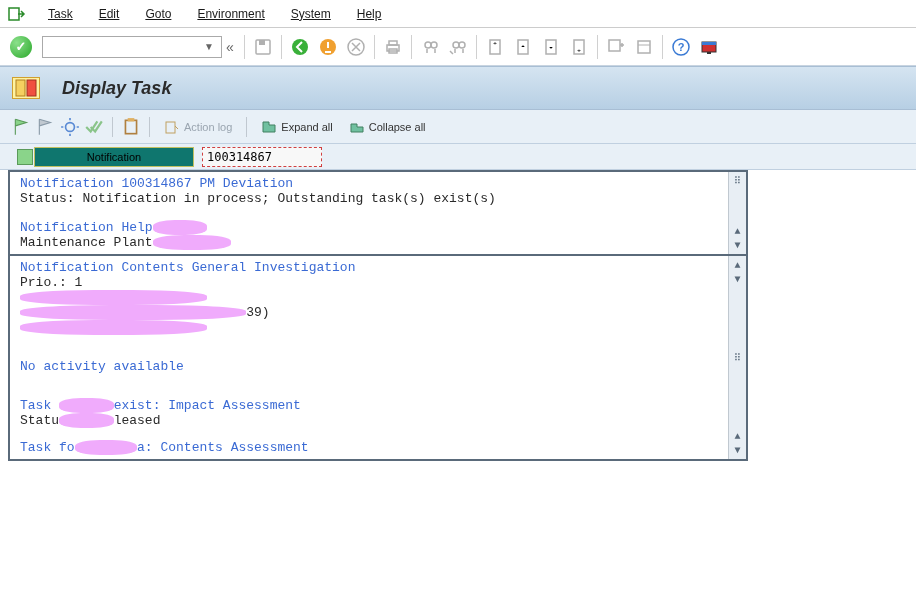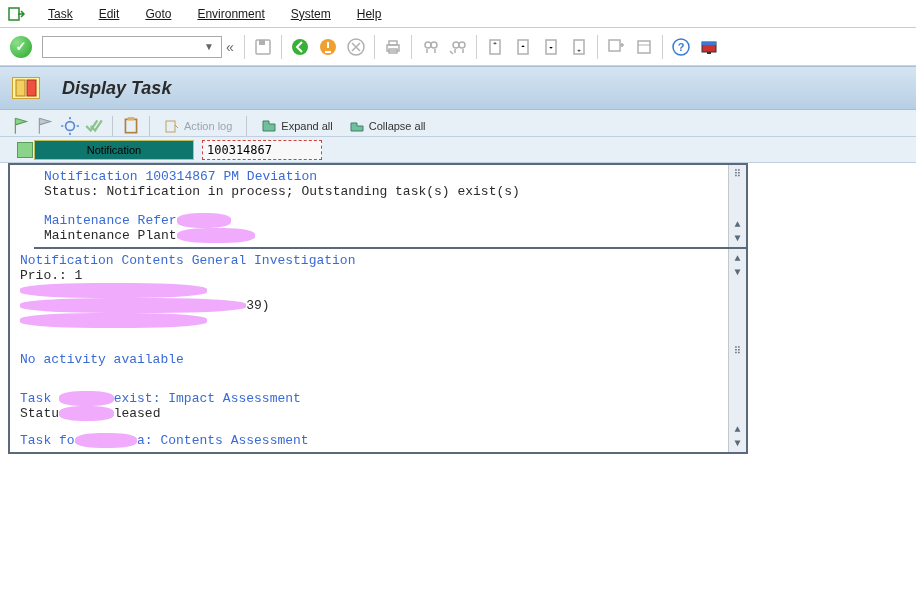--- a/index.html
+++ b/index.html
@@ -11,21 +11,21 @@
 .toolbar { display: flex; align-items: center; height: 38px; background: #fff; border-bottom: 1px solid #c8d4e0; padding: 0 10px; gap: 4px; }
 .tb-green-check { width: 22px; height: 22px; border-radius: 50%; background: radial-gradient(circle at 30% 30%, #8be08b, #2aa82a); display: flex; align-items: center; justify-content: center; color: #fff; font-size: 13px; font-weight: bold; }
 .tb-input { width: 180px; height: 22px; border: 1px solid #aaa; padding: 0 4px; margin-left: 6px; }
 .tb-chevrons { font-size: 14px; color: #666; margin: 0 4px 0 8px; }
 .tb-sep { width: 1px; height: 24px; background: #d0d0d0; margin: 0 2px; }
 .tb-icon { width: 24px; height: 24px; display: flex; align-items: center; justify-content: center; }
 .tb-icon svg { width: 20px; height: 20px; }
 .header-band { background: linear-gradient(#d5e4f1, #b7cfe4); height: 44px; display: flex; align-items: center; padding: 0 12px; gap: 22px; margin-top: 0; border-top: 1px solid #a8bed4; border-bottom: 1px solid #a8bed4; }
 .header-icon { width: 28px; height: 22px; background: #fff3a0; border: 1px solid #d0a030; display: flex; align-items: center; justify-content: center; }
 .header-title { font-size: 18px; font-weight: bold; font-style: italic; color: #2a2a2a; }
-.subtoolbar { display: flex; align-items: flex-end; height: 27px; background: #e8f0f7; border-bottom: 1px solid #c0d0e0; padding: 0 12px; gap: 4px; }
+.subtoolbar { display: flex; align-items: center; height: 34px; background: #e8f0f7; border-bottom: 1px solid #c0d0e0; padding: 0 12px; gap: 4px; }
 .st-icon { width: 20px; height: 20px; display: flex; align-items: center; justify-content: center; }
 .st-btn { display: flex; align-items: center; gap: 4px; padding: 2px 6px; color: #333; font-size: 11px; }
 .st-btn.disabled { color: #9aa5b0; }
 .st-sep { width: 1px; height: 20px; background: #c0c8d0; margin: 0 4px; }
 .notif-row { display: flex; align-items: center; height: 26px; background: #e8f0f7; border-bottom: 1px solid #c0d0e0; padding: 0 8px; gap: 8px; }
 .notif-label { width: 160px; height: 20px; background: #0f766e; border: 1px solid #c0c060; display: flex; align-items: center; justify-content: center; font-size: 11px; position: relative; }
 .notif-label::before { content: ""; position: absolute; left: -18px; width: 14px; height: 14px; background: #8ad48a; border: 1px solid #5a9a5a; }
 .notif-value { width: 120px; height: 20px; border: 1px dashed #d04040; display: flex; align-items: center; padding: 0 4px; font-family: monospace; font-size: 12px; background: #f8f8f8; }
 .content { display: flex; padding: 0 8px; }
 .panel { border: 2px solid #5a6a7a; width: 740px; background: #fff; font-family: "Courier New", monospace; font-size: 13px; }
@@ -229,26 +229,26 @@
 
 <div class="notif-row">
   <span style="width:18px"></span>
   <span class="notif-label">Notification</span>
   <span class="notif-value">100314867</span>
 </div>
 
 <div class="content">
 <div class="panel">
 
-  <div class="row-with-scroll" style="border-bottom:2px solid #5a6a7a;margin-left:24px;">
+  <div class="row-with-scroll" style="border-bottom:2px solid #5a6a7a;">
     <div class="row-main">
       <div class="blue-text">Notification 100314867 PM Deviation</div>
       <div class="black-text">Status: Notification in process; Outstanding task(s) exist(s)</div>
       <div style="height:14px"></div>
-      <div class="blue-text"><span>Maintenance Refer</span><span class="smudge">xxxxxxx</span></div>
+      <div class="blue-text"><span>Notification Help</span><span class="smudge">xxxxxxx</span></div>
       <div class="black-text"><span>Maintenance Plant</span><span class="smudge">xxxxxxxxxx</span></div>
     </div>
     <div class="scroll-col">
       <span class="arrow-btn">⠿</span>
       <div>
         <span class="arrow-btn">▲</span>
         <span class="arrow-btn">▼</span>
       </div>
     </div>
   </div>

